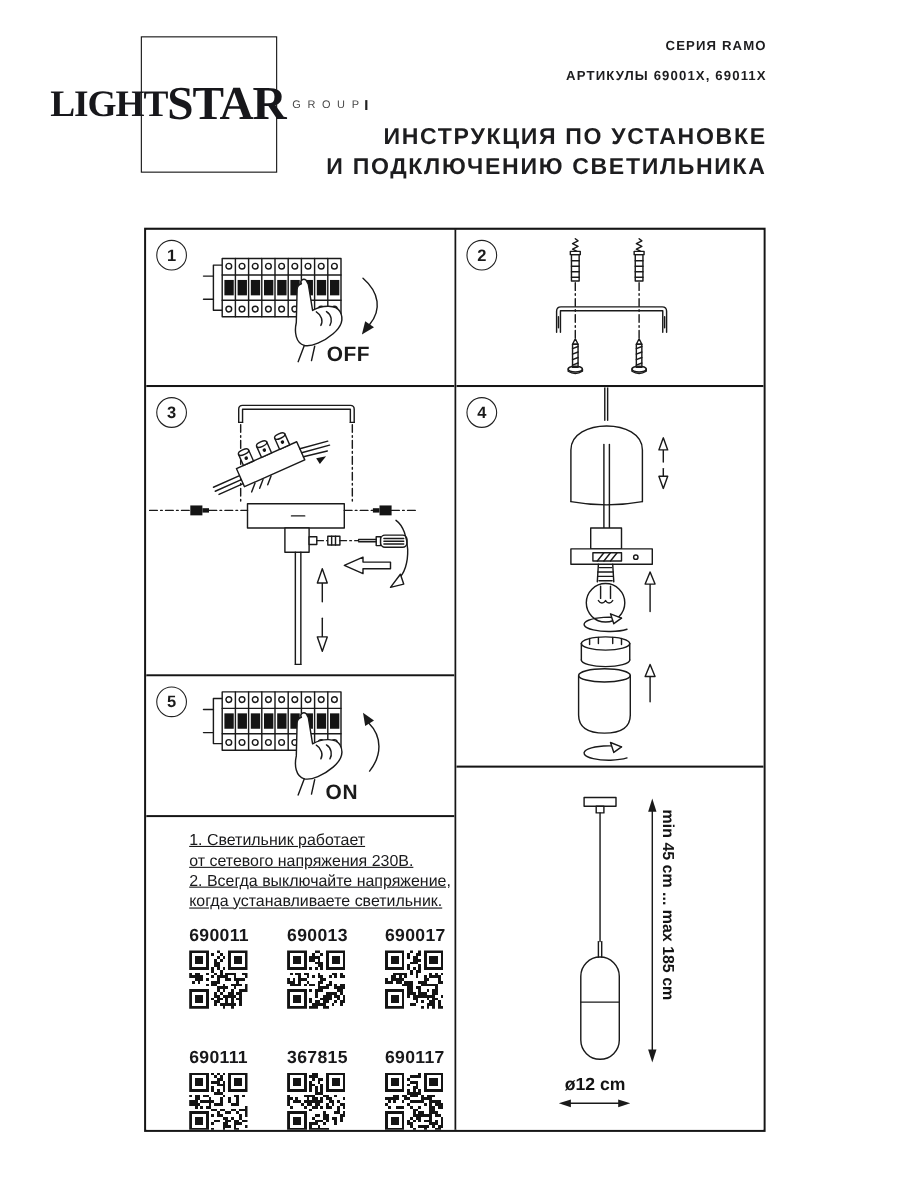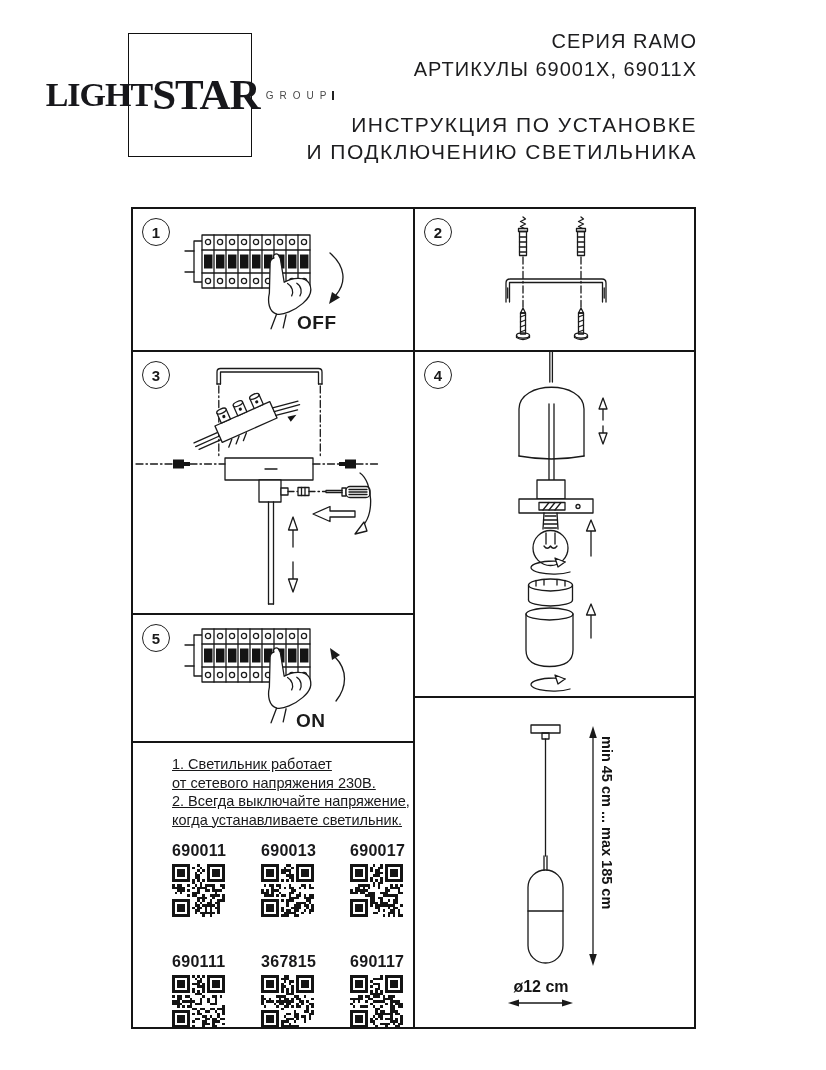--- a/index.html
+++ b/index.html
@@ -14,22 +14,22 @@
               line-height:.86;letter-spacing:-1px;color:#17171b;}
   .logo-star{font-family:"Liberation Serif",serif;font-weight:bold;font-size:43px;
              line-height:.82;letter-spacing:-1px;color:#17171b;}
   .logo-group{font-size:10px;font-weight:400;letter-spacing:6px;padding-left:6px;
               color:#4a4a4a;margin:5px 0 5px 0;}
   .logo-flag{width:74px;height:9px;border:1px solid #222;box-sizing:border-box;display:flex;}
   .logo-flag span{flex:1;height:100%;}
 
   
   .header{position:absolute;right:129px;top:27px;text-align:right;color:#1d1d1f;}
-  .h-line{font-weight:normal;font-size:20px;line-height:28px;letter-spacing:1px;}
-  .h-title{font-weight:normal;font-size:21px;line-height:27px;letter-spacing:1.5px;margin-top:0;}
+  .h-line{font-weight:bold;font-size:12px;line-height:28px;letter-spacing:1px;}
+  .h-title{font-weight:bold;font-size:21px;line-height:27px;letter-spacing:1.5px;margin-top:0;}
   .h-gap{height:28px;}
 
   
   .grid{position:absolute;left:131px;top:207px;width:565px;height:822px;
         border:2px solid #151515;box-sizing:border-box;display:flex;background:#fff;}
   .col{display:flex;flex-direction:column;box-sizing:border-box;height:100%;}
   .col-left{width:282px;border-right:2px solid #151515;}
   .col-right{width:279px;}
   .panel{position:relative;box-sizing:border-box;border-bottom:2px solid #151515;
          background:#fff;overflow:hidden;}

